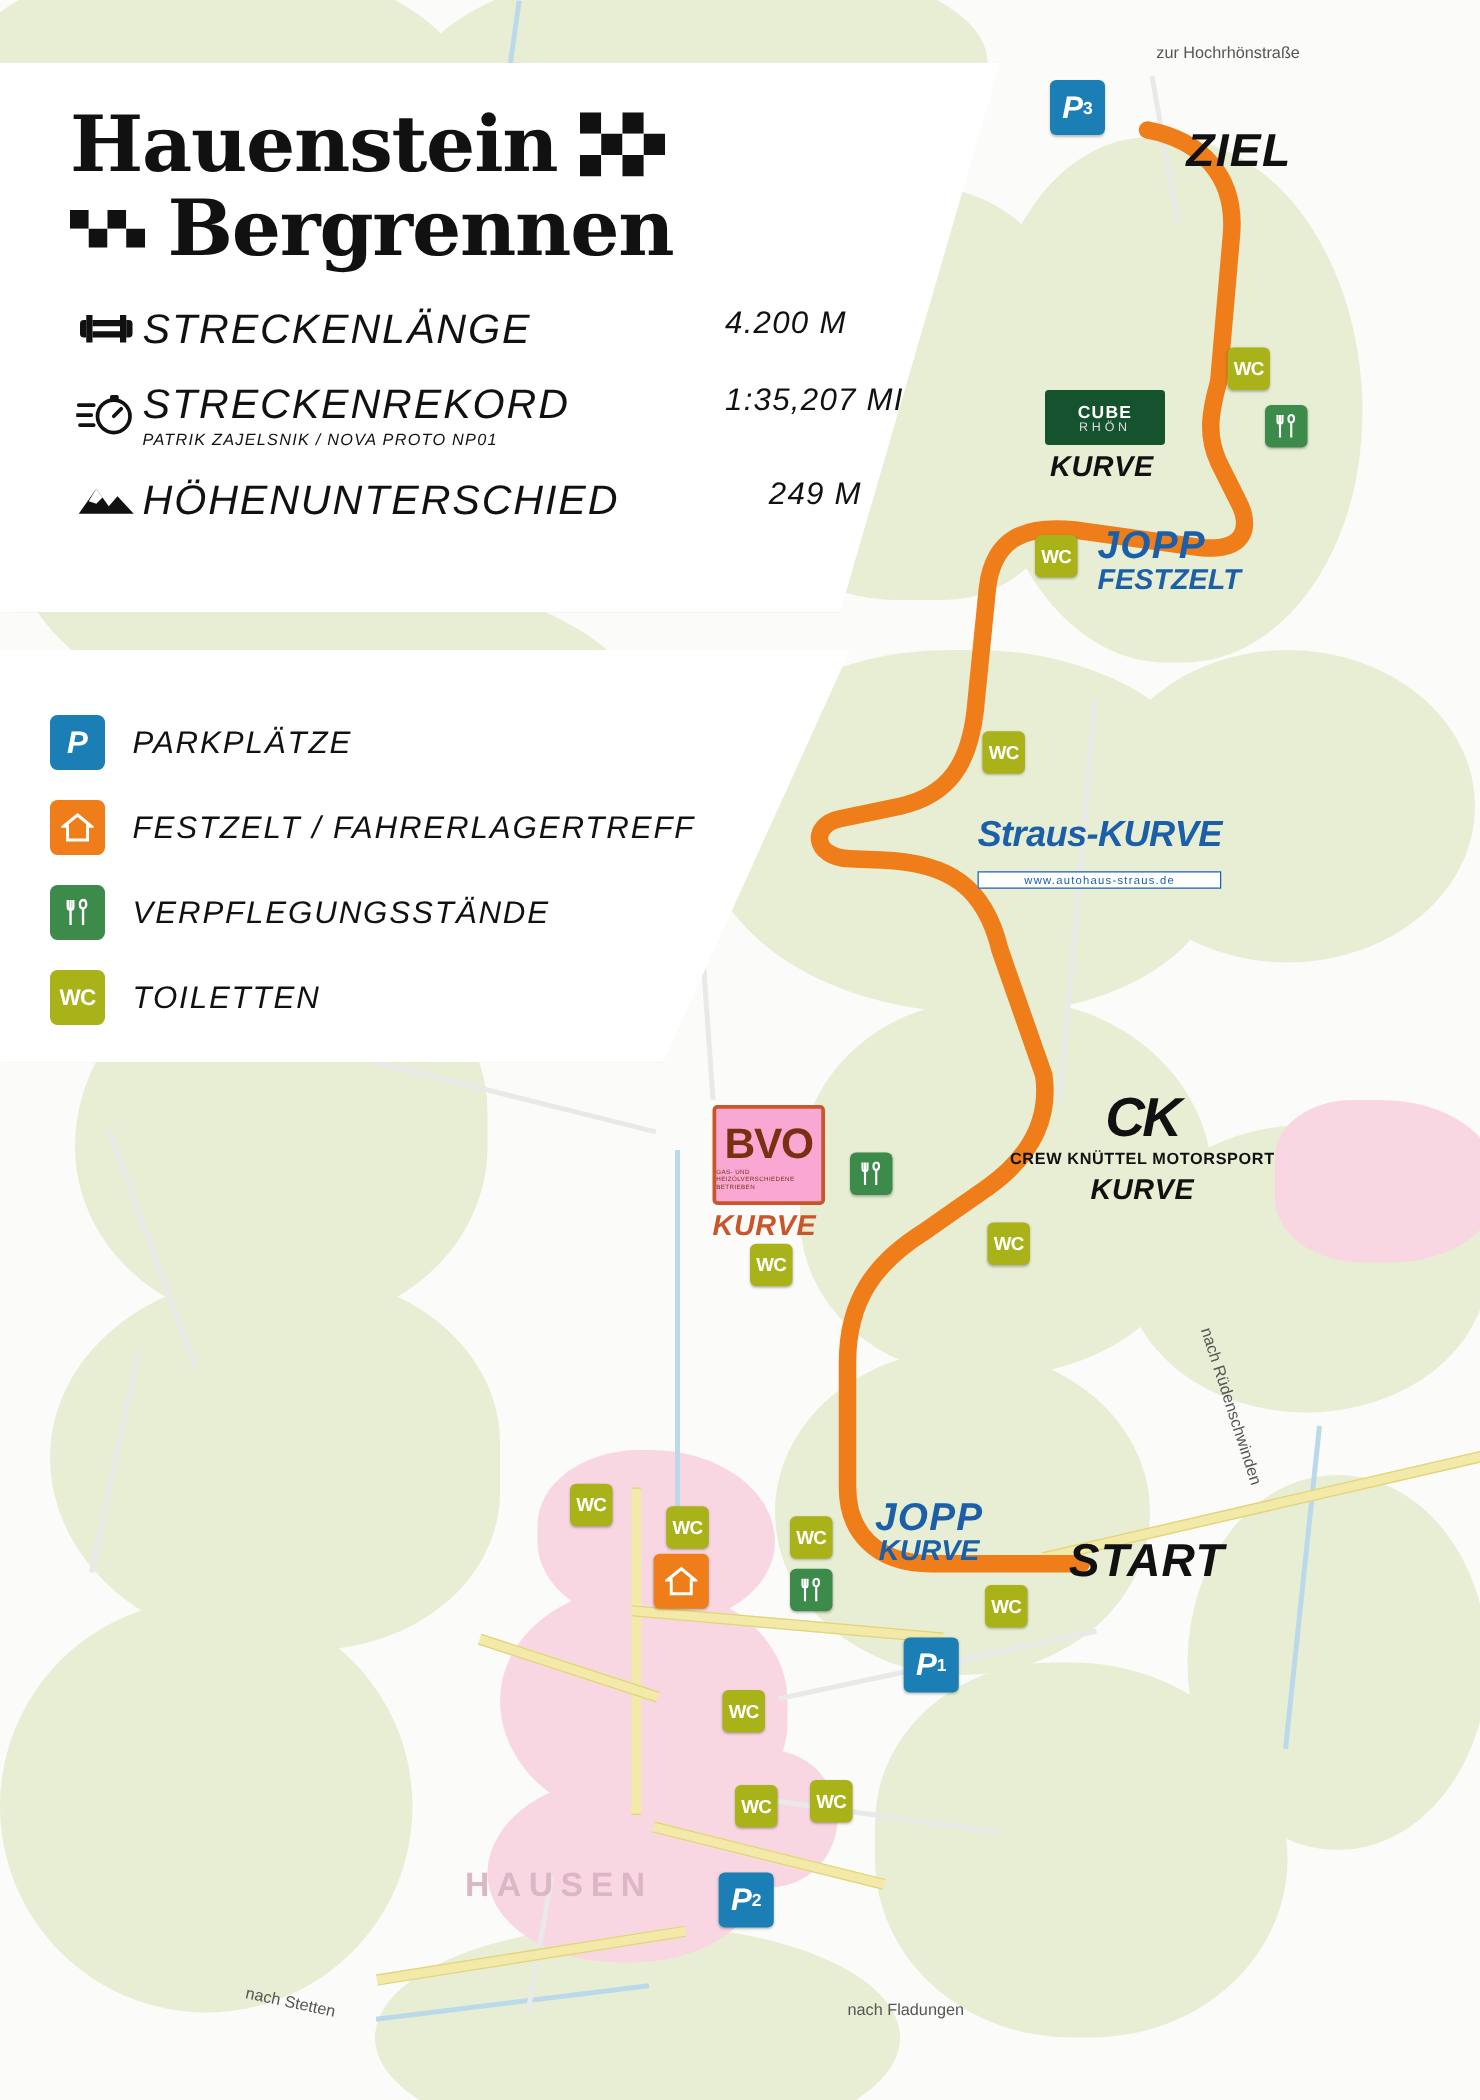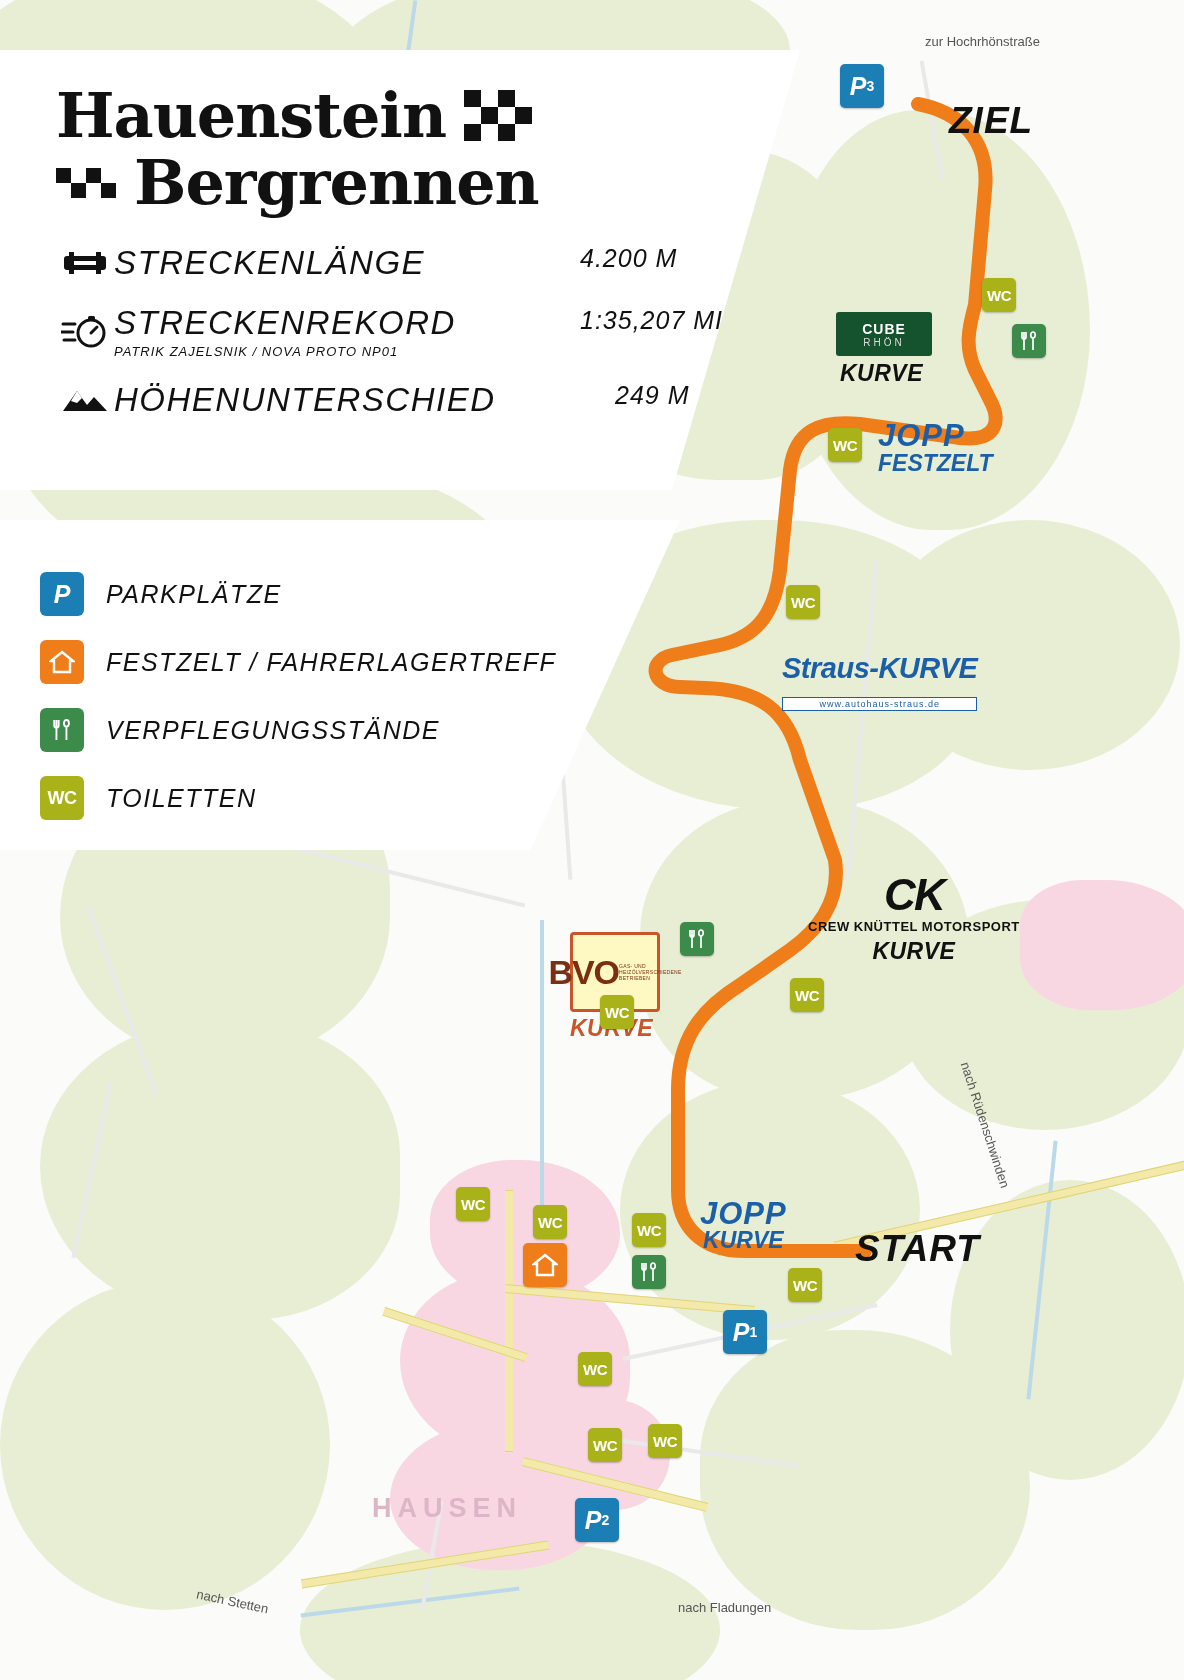--- a/index.html
+++ b/index.html
@@ -53,23 +53,23 @@
   .cube-plate { width:96px; height:44px; background:#14532d; border-radius:3px;
      color:#fff; font-size:13px; display:flex; flex-direction:column;
      align-items:center; justify-content:center; }
   .cube-plate .r1 { font-weight:bold; letter-spacing:1px; font-size:14px; }
   .cube-plate .r2 { font-size:10px; letter-spacing:3px; color:#ddd; }
   .jopp { color:#1b5fa8; font-weight:bold; font-style:italic; font-size:31px; letter-spacing:1px; }
   .jopp-sub { color:#1b5fa8; font-weight:bold; font-style:italic; font-size:23px; }
   .straus { color:#1b5fa8; font-weight:bold; font-style:italic; font-size:29px; letter-spacing:-.5px;}
   .straus-bar { background:#fff; border:1px solid #1b5fa8; color:#1b5fa8;
      font-size:9px; text-align:center; padding:1px 6px; letter-spacing:1px;}
-  .bvo-plate { width:84px; height:74px; background:#fef9c3; border:3px solid #c9562a;
-     border-radius:4px; display:flex; flex-direction:row; align-items:center;
-     justify-content:center;margin-top:48px; }
+  .bvo-plate { width:84px; height:74px; background:#f9a8d4; border:3px solid #c9562a;
+     border-radius:4px; display:flex; flex-direction:column; align-items:center;
+     justify-content:center; }
   .bvo-plate .b1 { color:#7a2f10; font-weight:bold; font-size:34px; letter-spacing:-1px; }
   .bvo-plate .b2 { color:#7a2f10; font-size:5px; letter-spacing:.3px; }
   .ck-plate { text-align:center; }
   .ck-plate .c1 { font-weight:bold; font-style:italic; font-size:44px; color:#111; letter-spacing:-2px;}
   .ck-plate .c2 { font-weight:bold; font-size:13px; color:#111; letter-spacing:.5px; line-height:1.05;}
 
   
   .panel {
     position:absolute; background:#fff;
     box-shadow:0 3px 14px rgba(0,0,0,.18);

